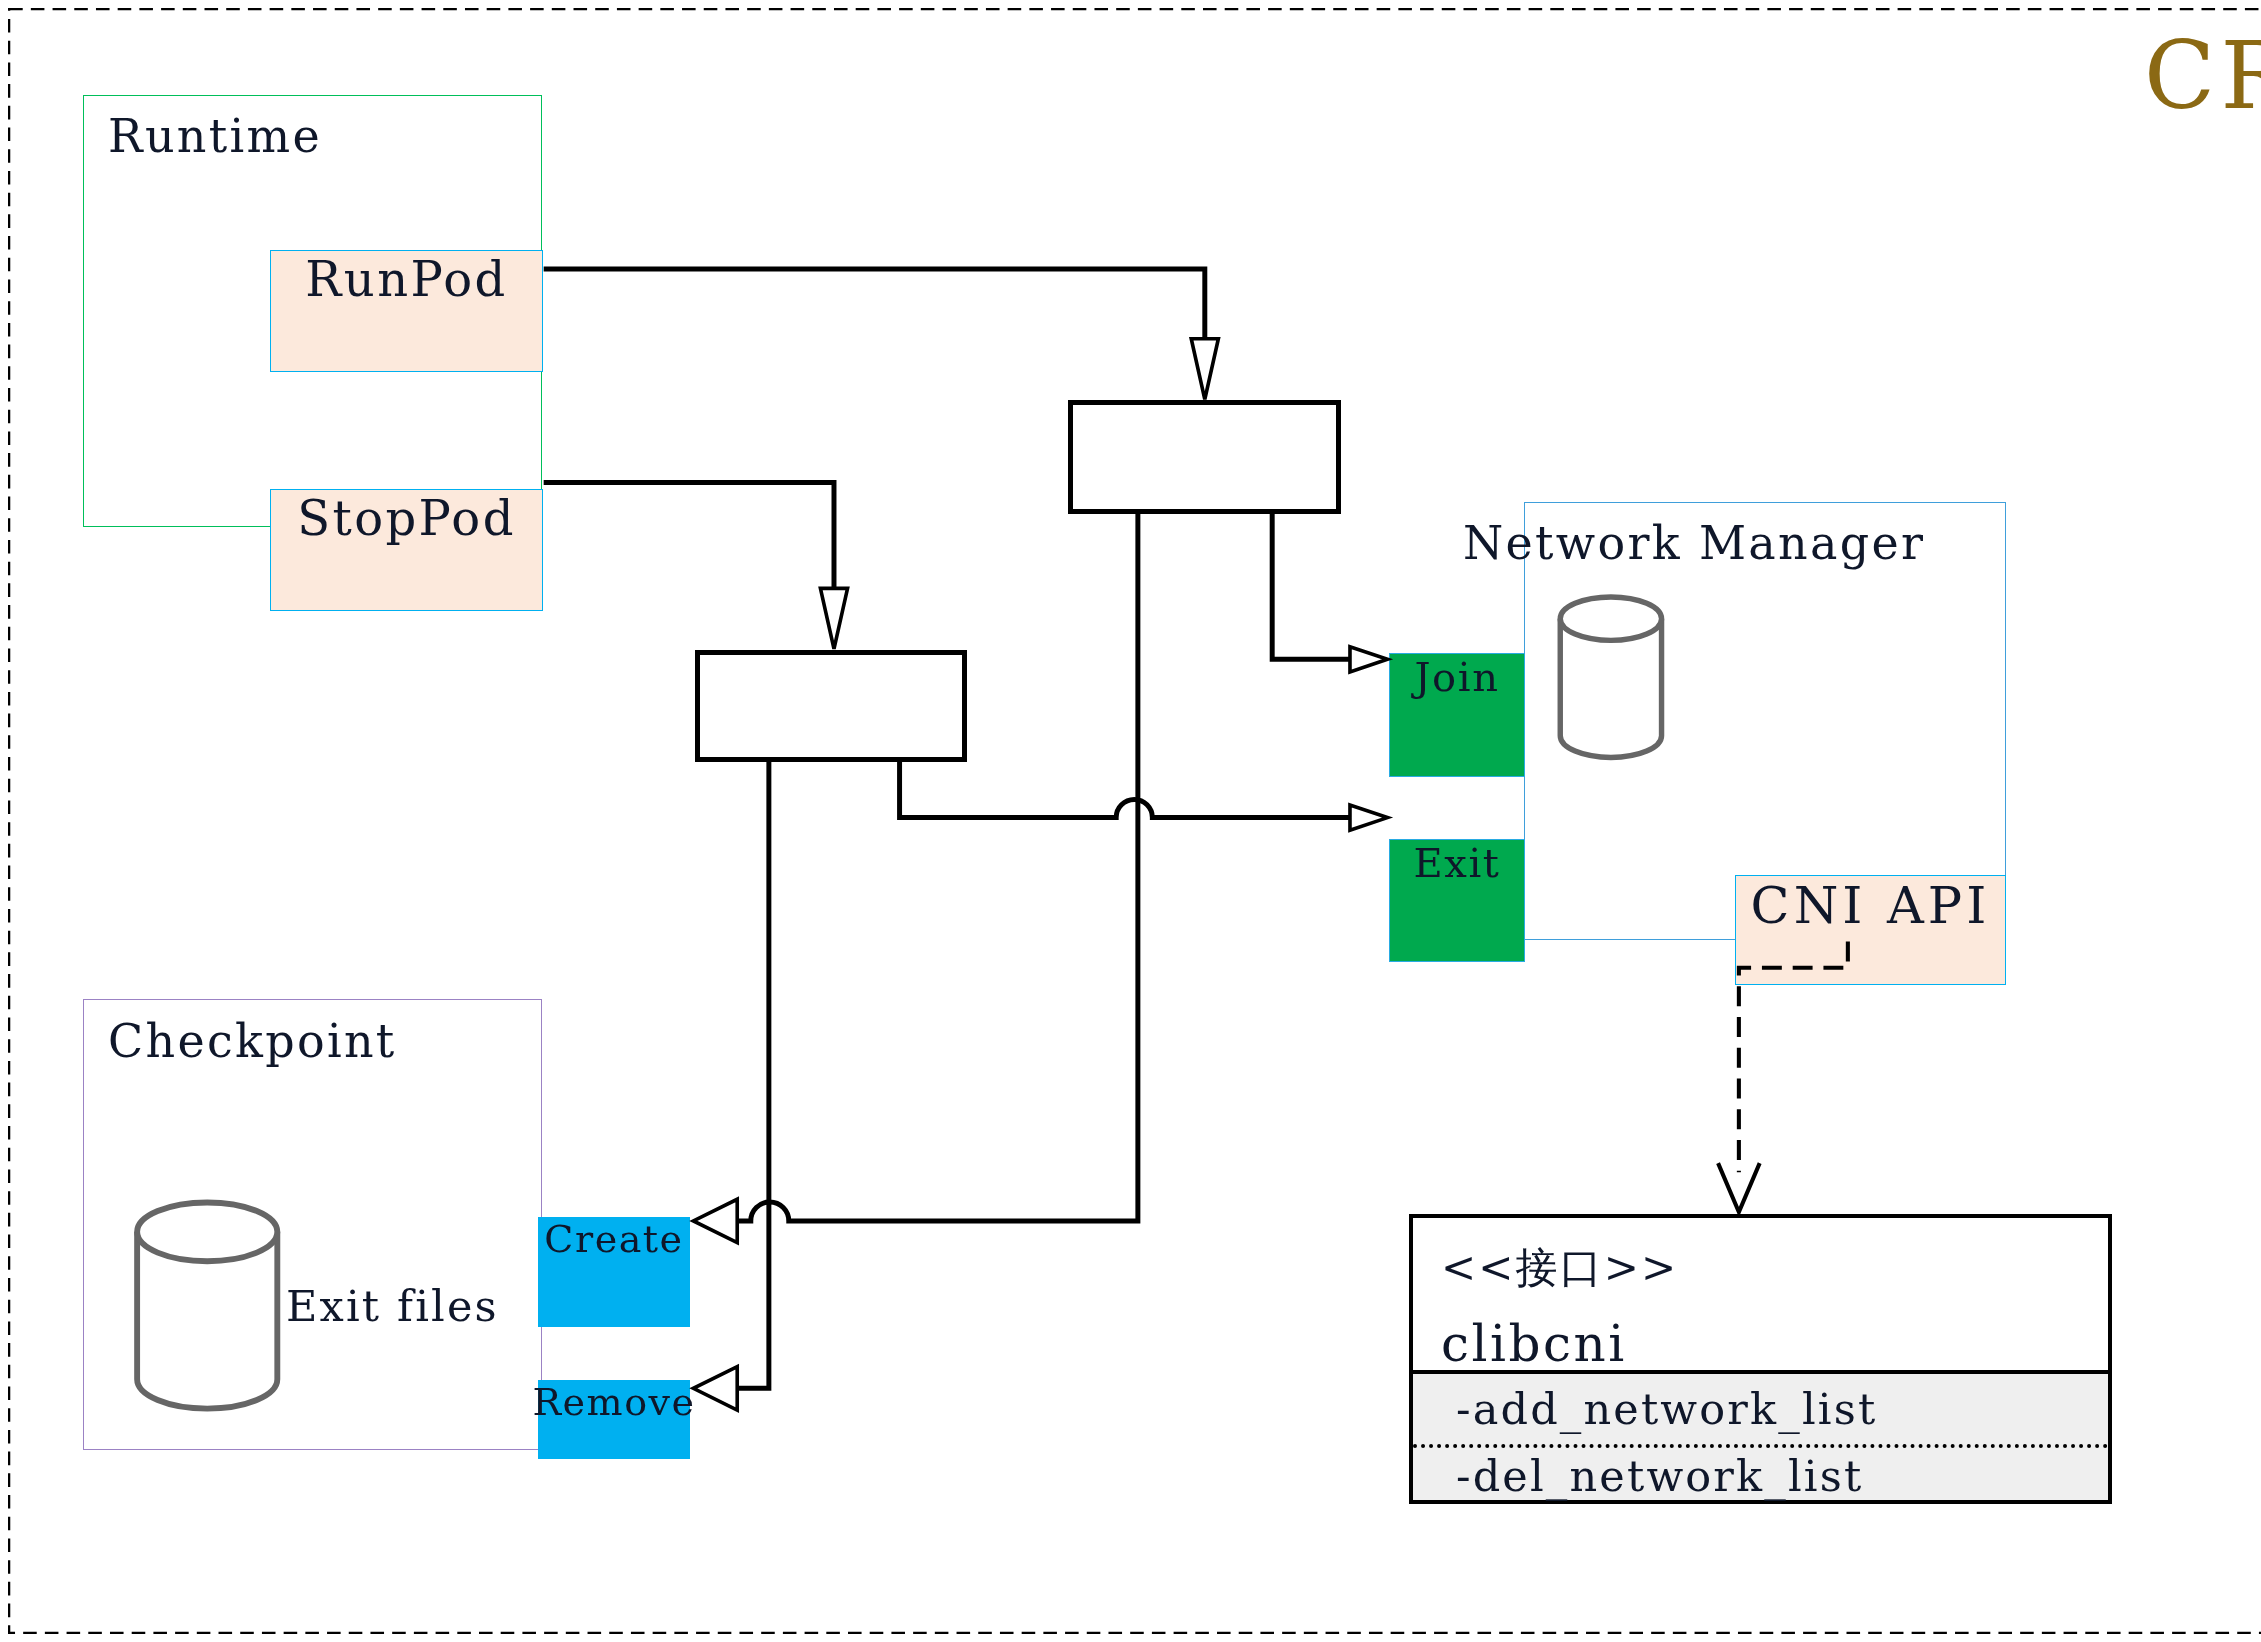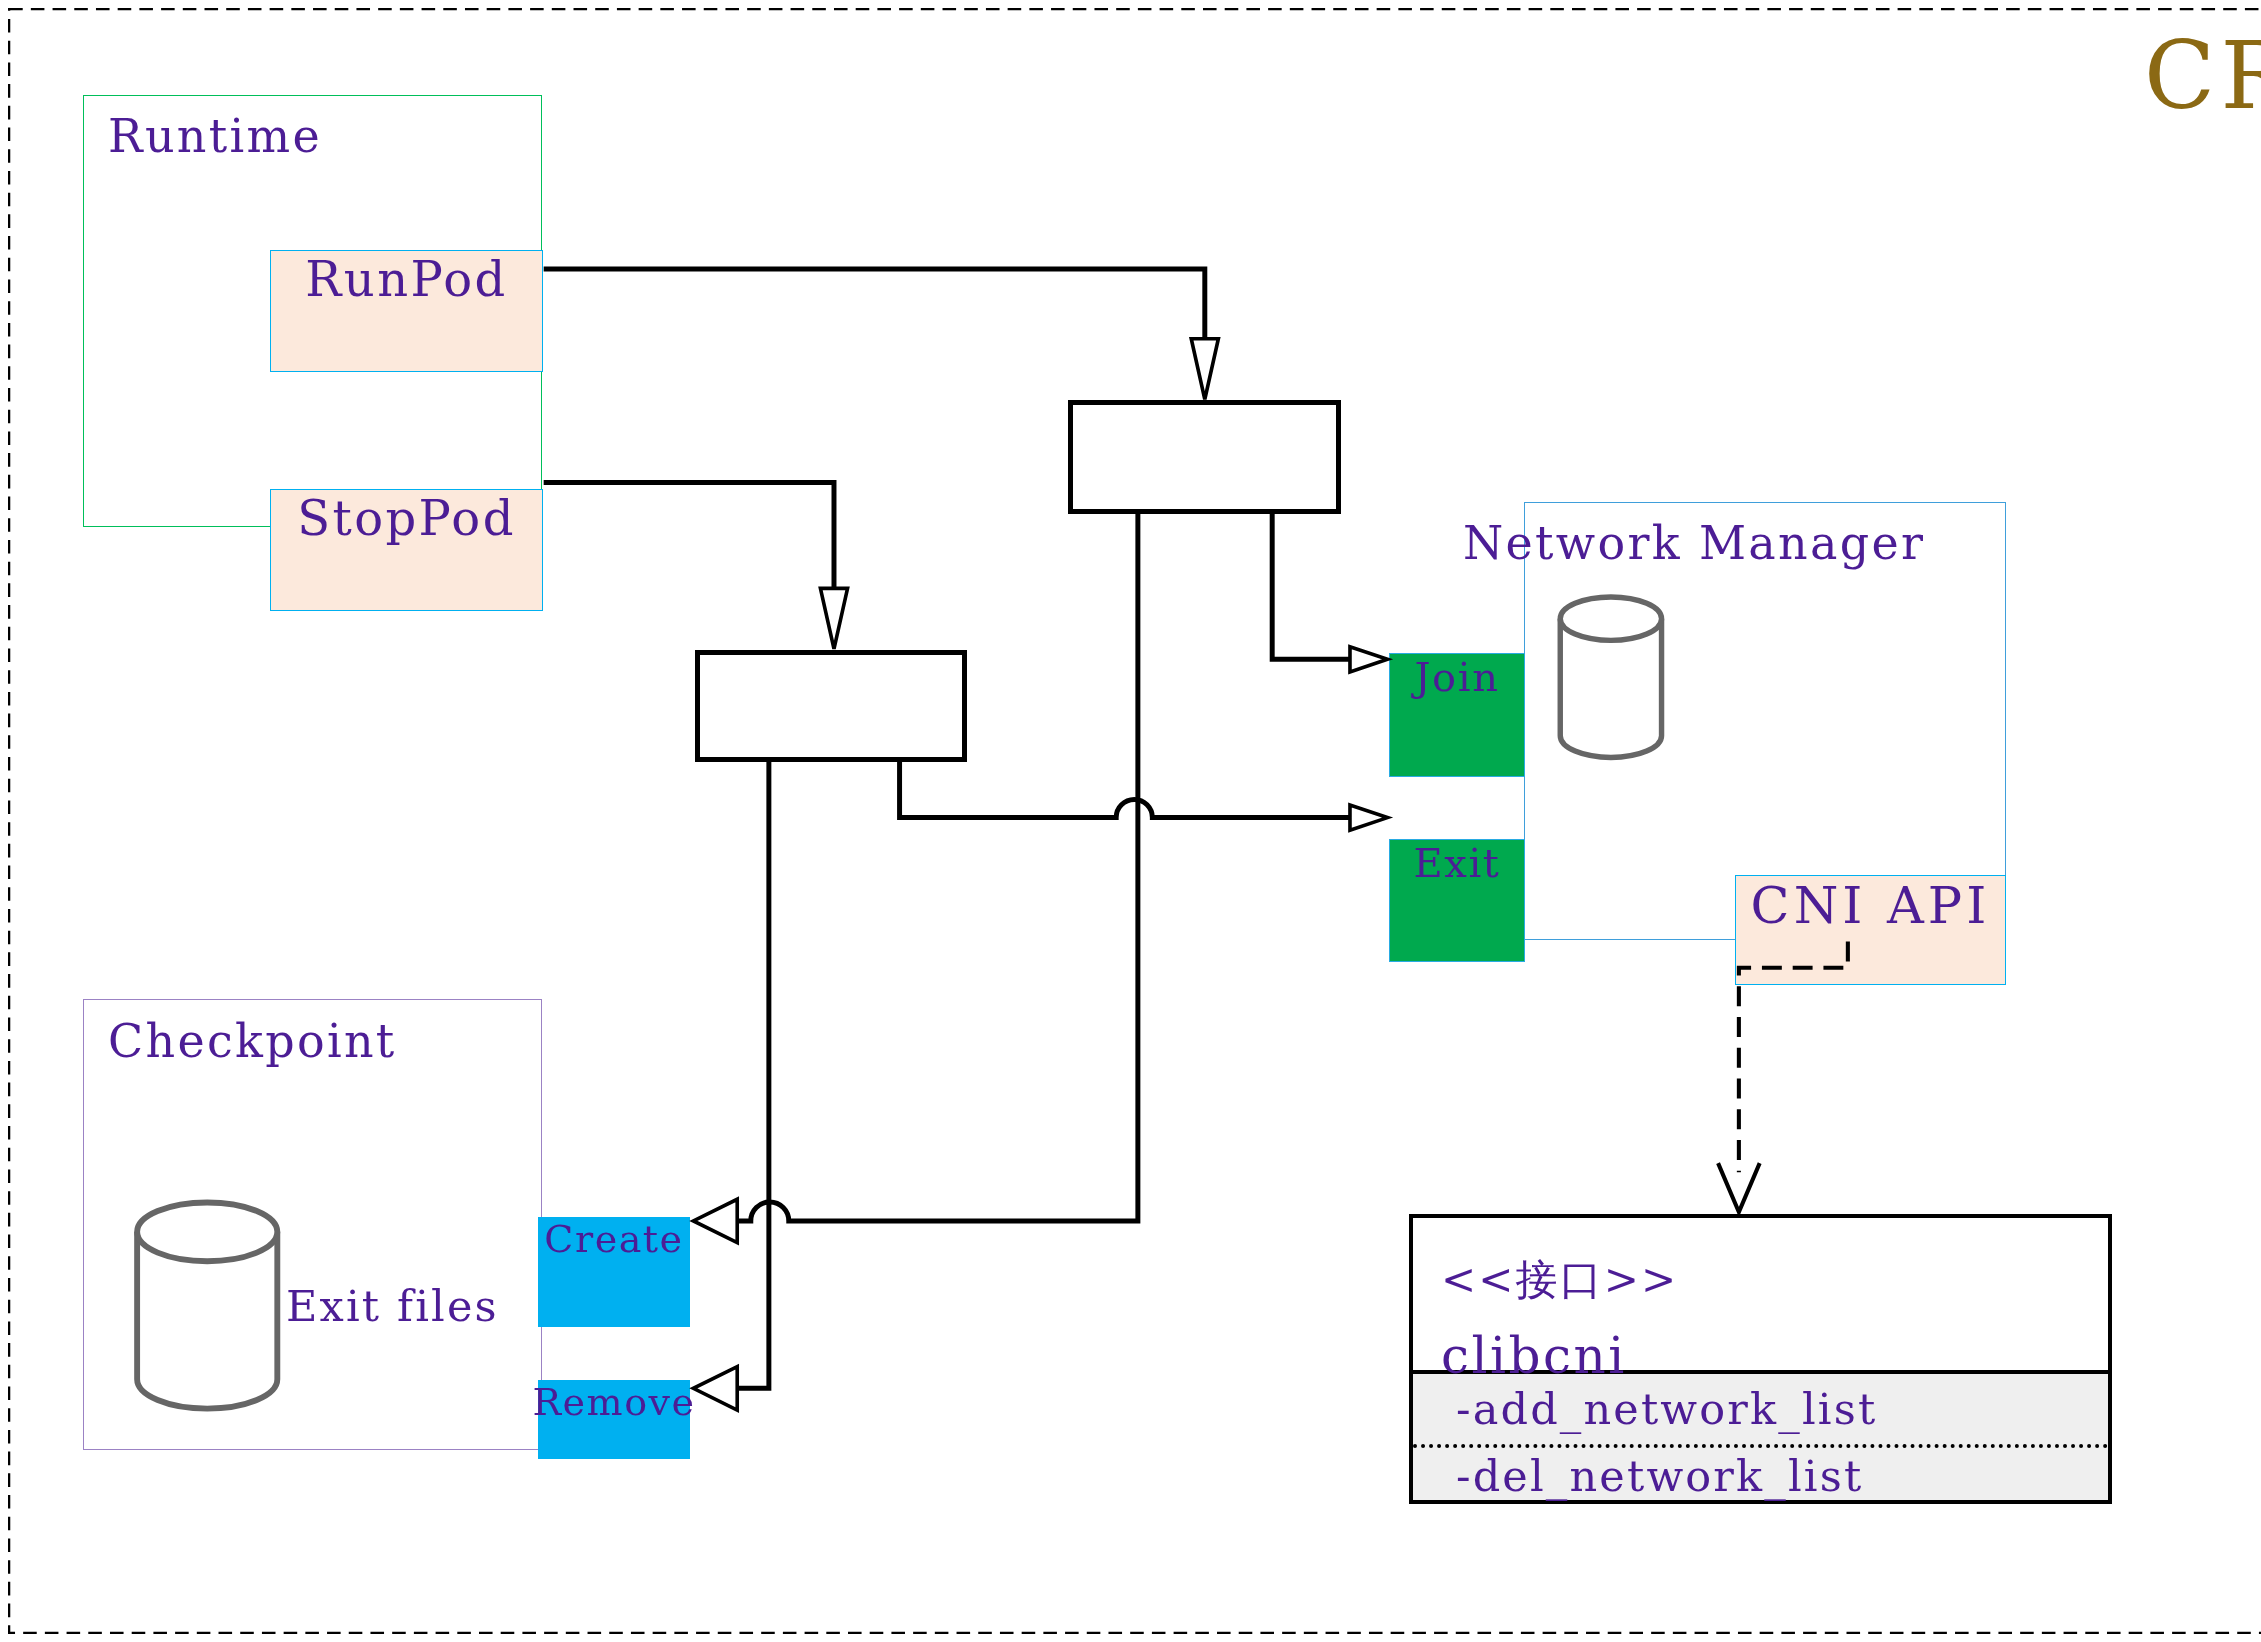--- a/index.html
+++ b/index.html
@@ -1,38 +1,38 @@
 <!DOCTYPE html>
 <html style="font-size:7.2px"><head>
 <meta charset="utf-8">
 <style>
   html,body{margin:0;padding:0;background:#fff;}
   body{width:2335px;height:1642px;overflow:hidden;font-family:"DejaVu Serif","Liberation Serif",serif;}
   #canvas{position:relative;width:2335px;height:1642px;background:#fff;}
   .abs{position:absolute;box-sizing:border-box;}
-  .lbl{color:#4c1d95;letter-spacing:0.05em;white-space:nowrap;}
+  .lbl{color:#0f172a;letter-spacing:0.05em;white-space:nowrap;}
   .vcenter{transform:translateY(-50%);}
   .flexc{display:flex;align-items:flex-start;justify-content:center;margin-top:44px;}
   .watermark{font-size:93px;color:#8b6914;letter-spacing:5.4px;}
   .runtime-box{border:1.4px solid #00bf5a;background:#fff;}
   .nm-box{border:1.4px solid #3f9fdb;background:#fff;}
   .cp-box{border:1.4px solid #9b82c4;background:#fff;}
   .peach{background:#fce9dc;border:1.4px solid #00b0f0;}
   .greenop{background:#00a94e;border:0.9px solid #29abe2;}
   .cyanop{background:#00b0f0;border:none;}
   .relay{border:5px solid #000;background:#fff;}
   .title-lbl{font-size:46px;}
   .op-lbl-big{font-size:48px;letter-spacing:0.05em;}
   .op-lbl-mid{font-size:40px;letter-spacing:0.04em;}
   .op-lbl-sm{font-size:38px;letter-spacing:0.04em;}
   .cni-lbl{font-size:51px;letter-spacing:0.08em;}
   .cyl-lbl{font-size:43px;}
   .clibcni-box{border:4.5px solid #000;background:#efefef;}
   .clibcni-top{box-sizing:border-box;height:156px;background:#fff;border-bottom:4.5px solid #000;padding-left:28px;}
-  .clibcni-stereo{font-size:42px;padding-top:34px;}
+  .clibcni-stereo{font-size:42px;padding-top:22px;}
   .clibcni-name{font-size:50px;padding-top:19px;}
   .clibcni-row{box-sizing:border-box;height:70px;display:flex;align-items:center;padding-left:43px;font-size:43px;}
   .clibcni-row.second{height:59px;border-top:4.1px dotted #000;}
   svg{position:absolute;left:0;top:0;pointer-events:none;}
 </style>
 </head>
 <body>
 
 <div id="canvas">
 

